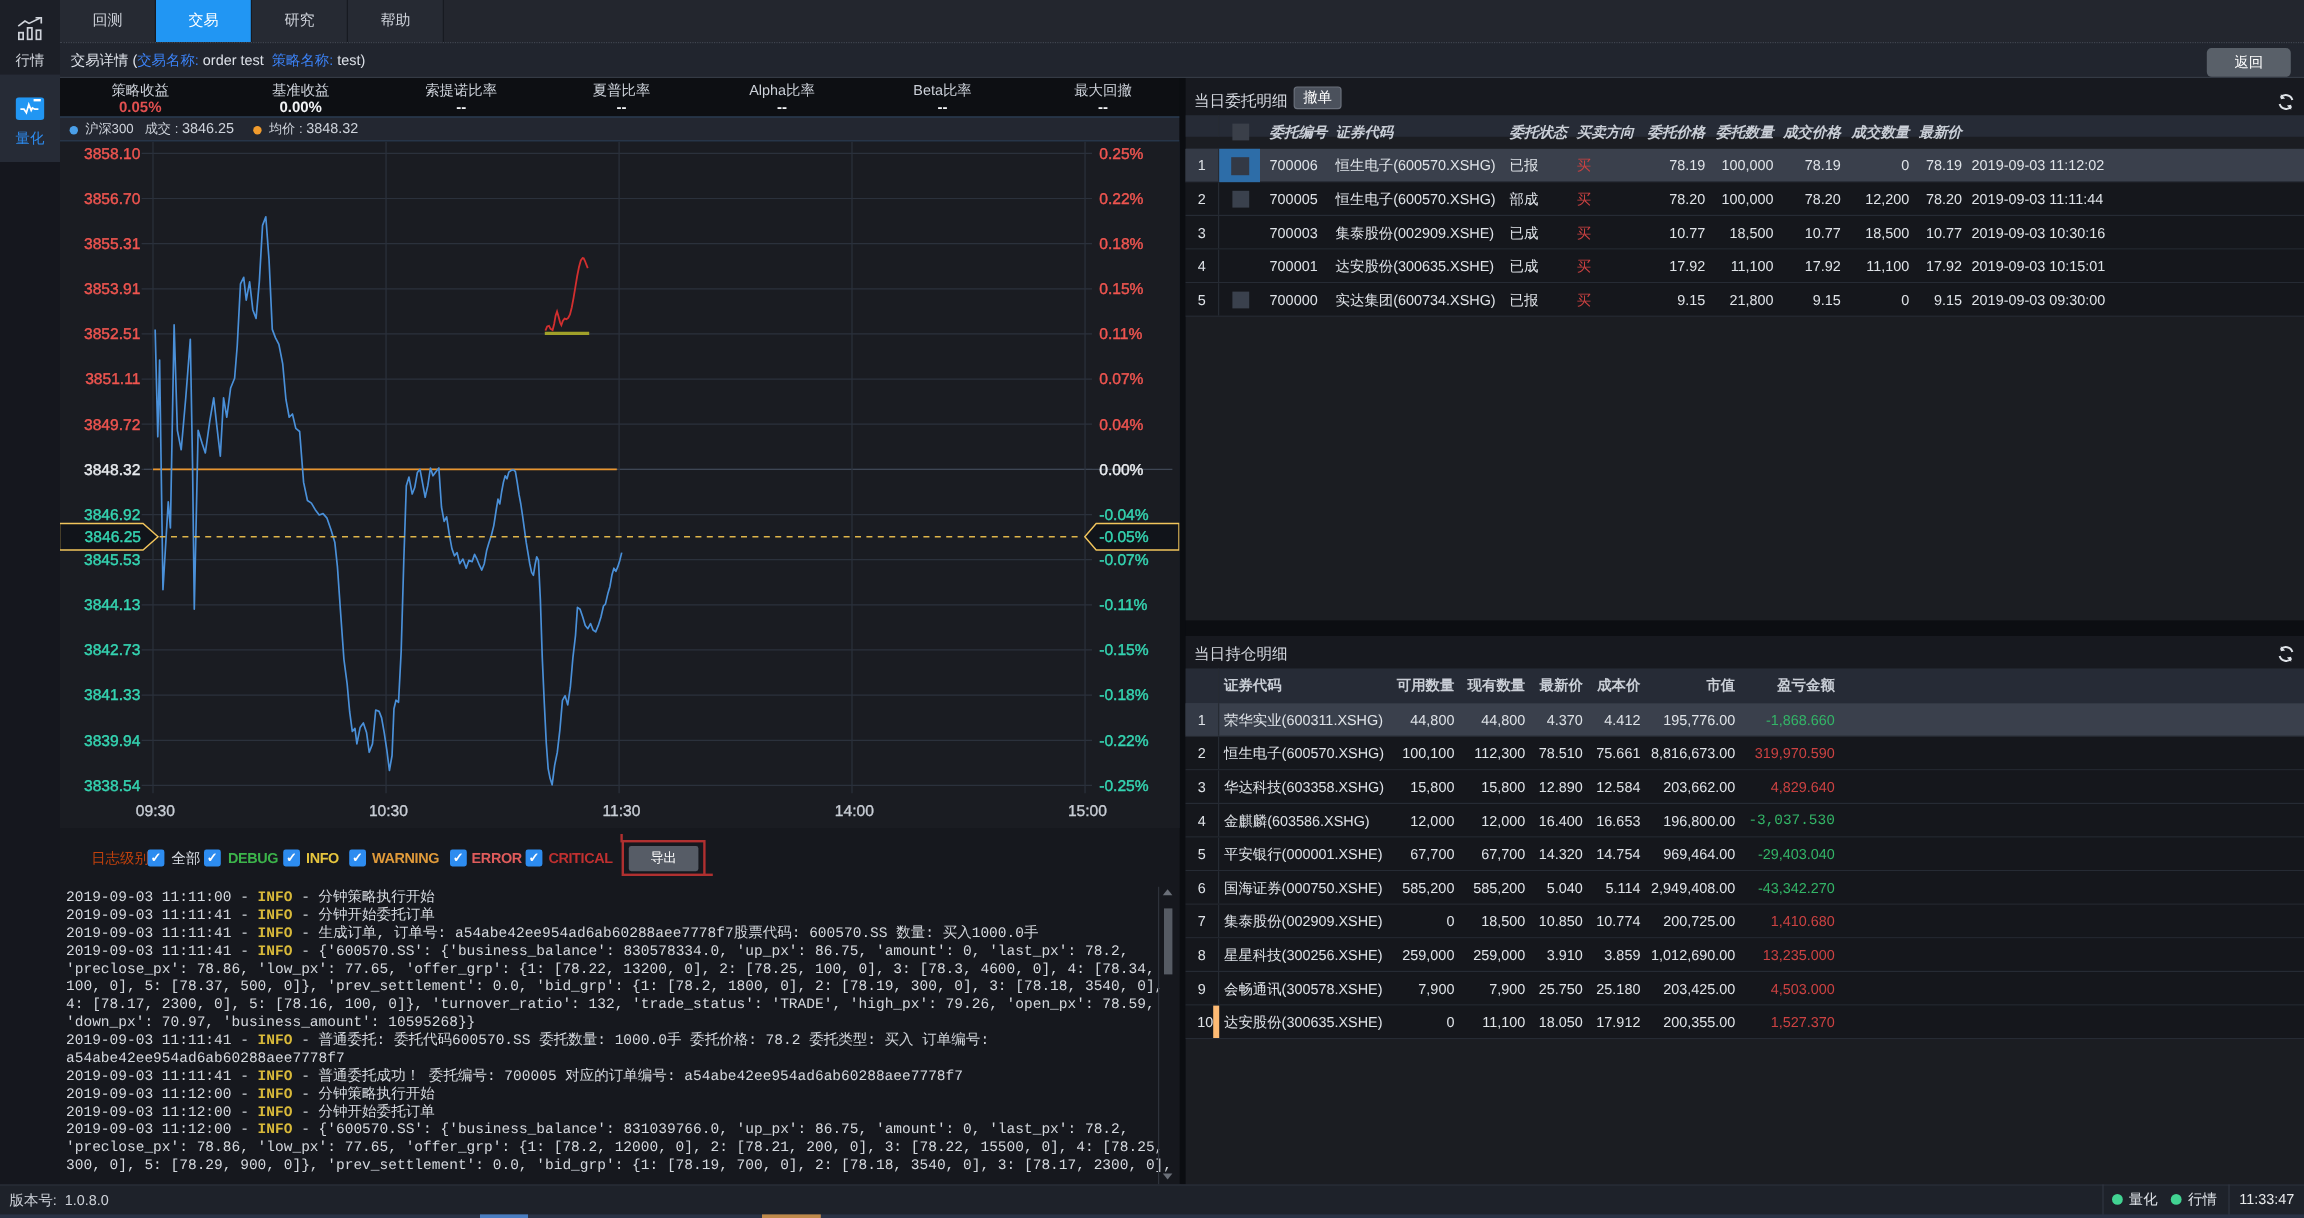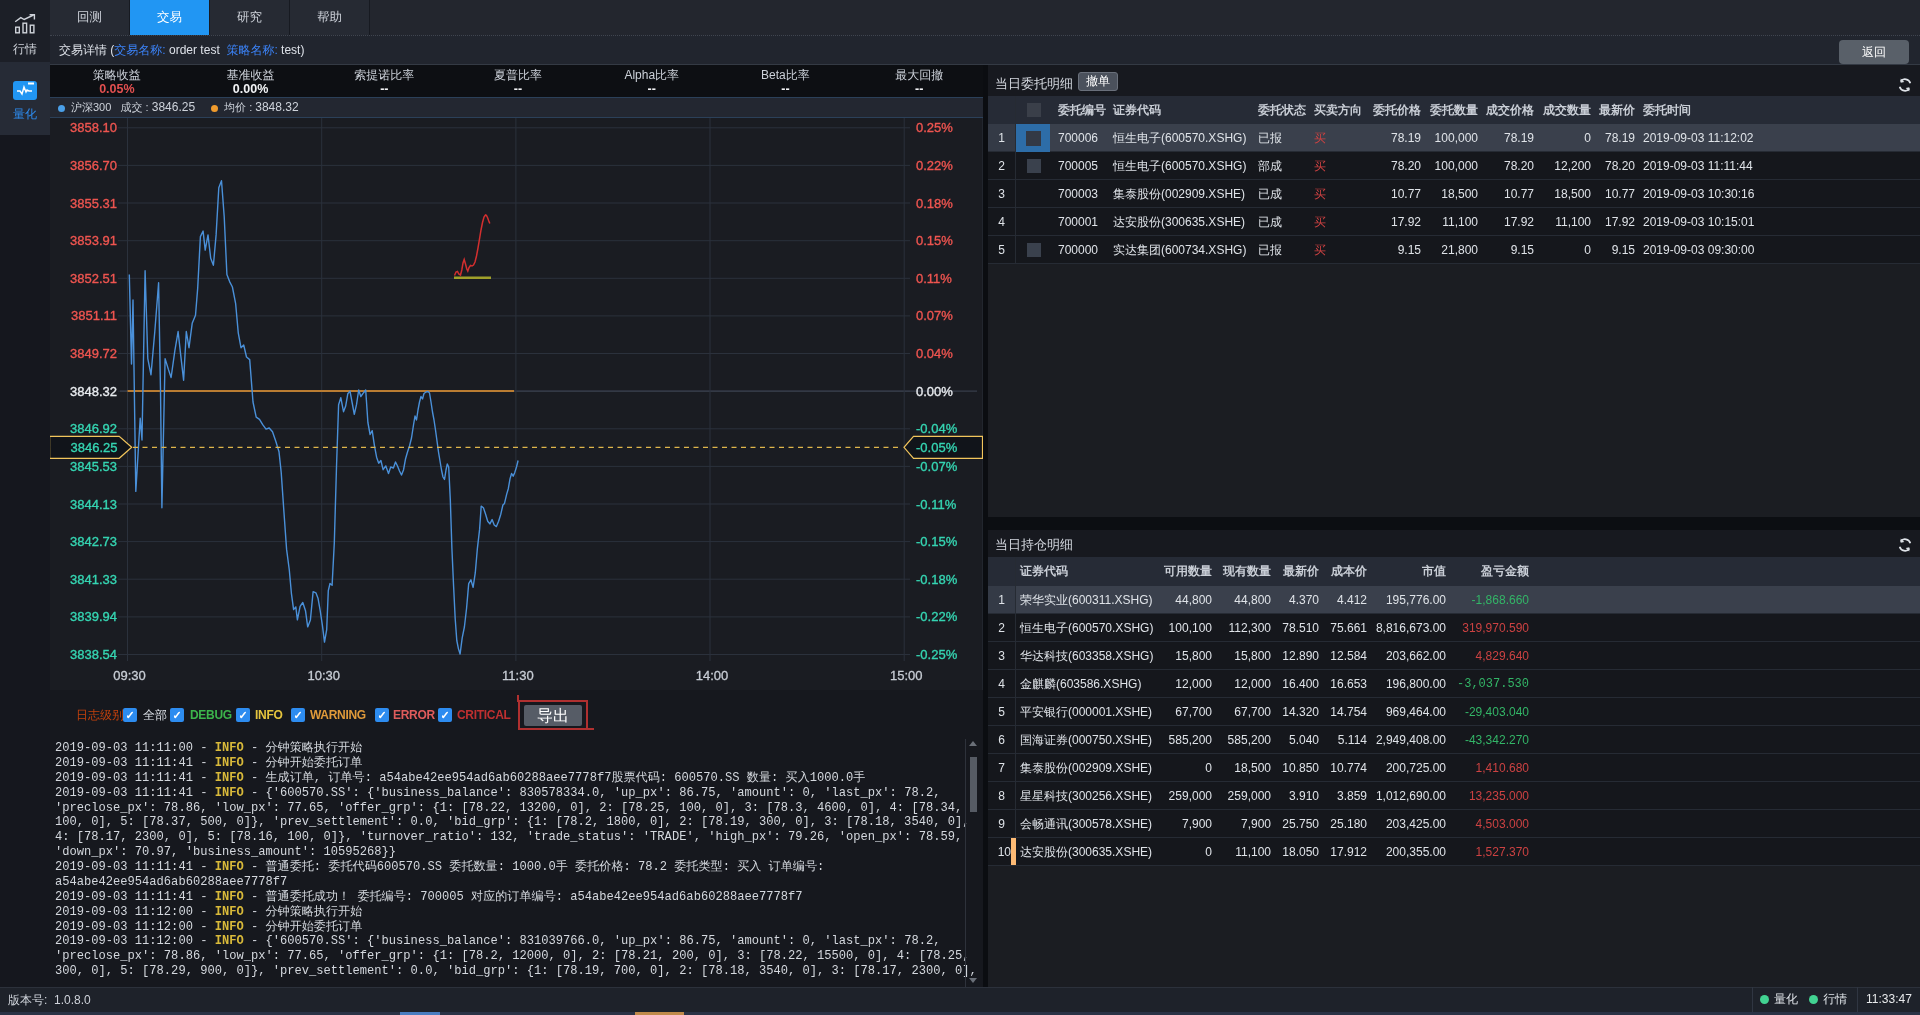--- a/index.html
+++ b/index.html
@@ -43,21 +43,21 @@
 #loghead .lat { font-weight:bold; font-size:12px; letter-spacing:-0.3px; }
 #loghead .item { position:absolute; top:0; height:30px; line-height:30px; }
 .cb { position:absolute; top:8px; width:14px; height:14px; background:#2d8cf0; border-radius:2px;
   color:#fff; font-size:11px; line-height:14px; text-align:center; font-weight:bold;}
 #logtext { left:55px; top:741px; width:925px; height:244px; overflow:hidden;
   font-family:"Liberation Mono", monospace; font-size:12.1px; line-height:14.87px; color:#d4d8de;
   white-space:pre-wrap; overflow-wrap:break-word; }
 #logtext .info { color:#d8b93a; font-weight:bold;}
 #btn-export-border { left:518px; top:700px; width:70px; height:30px; border:2px solid #b03030; }
 #btn-export { left:524px; top:705px; width:58px; height:21px; background:#565c66; border-radius:2px;
-  color:#fff; font-size:16px; text-align:center; line-height:21px; }
+  color:#fff; font-size:11px; text-align:center; line-height:21px; }
 #logscroll { left:965px; top:739px; width:1px; height:248px; background:#2e323b; }
 #logthumb { left:970px; top:757px; width:7px; height:55px; background:#565b64; }
 
 #gap-col { left:983px; top:65px; width:5px; height:922px; background:#0b0d11; }
 .panel-title { position:absolute; font-size:13px; color:#d5d9e0; }
 .thead { position:absolute; left:988px; width:932px; background:#262b36; display:flex;
   font-size:12px; color:#c9ced6; font-weight:bold; }
 .trow { position:absolute; left:988px; width:932px; display:flex; font-size:12px; color:#dfe3e8;
   border-bottom:1px solid #262b34; background:#15171c;}
 .trow.sel { background:#3a404c; }
@@ -255,33 +255,32 @@
 <path d="M 1.7 8.7 A 5.6 5.6 0 0 0 11.5 10.6" fill="none" stroke="#dfe3e8" stroke-width="1.7"></path>
 <polygon points="2.7,0.6 2.7,4.8 6.3,4.0" fill="#dfe3e8"></polygon>
 <polygon points="11.3,13.4 11.3,9.2 7.7,10.0" fill="#dfe3e8"></polygon>
 </svg>
 <svg class="abs" style="left:1898px;top:538px" width="14" height="14" viewBox="0 0 14 14">
 <path d="M 12.3 5.3 A 5.6 5.6 0 0 0 2.5 3.4" fill="none" stroke="#dfe3e8" stroke-width="1.7"></path>
 <path d="M 1.7 8.7 A 5.6 5.6 0 0 0 11.5 10.6" fill="none" stroke="#dfe3e8" stroke-width="1.7"></path>
 <polygon points="2.7,0.6 2.7,4.8 6.3,4.0" fill="#dfe3e8"></polygon>
 <polygon points="11.3,13.4 11.3,9.2 7.7,10.0" fill="#dfe3e8"></polygon>
 </svg>
-<div class="thead" style="top:96px;height:28px;line-height:28px;">
+<div class="thead" style="top:96px;height:18px;line-height:28px;font-style:italic;">
     <div class="cell" style="width:28px;text-align:center;border-right:1px solid #262b33;"></div>
     <div class="cell" style="width:34px;"><span style="display:inline-block;width:14px;height:14px;background:#3a3f49;margin:7px 0 0 11px;"></span></div>
     <div class="cell" style="width:55px;padding-left:8px;">委托编号</div>
     <div class="cell" style="width:145px;padding-left:8px;">证券代码</div>
     <div class="cell" style="width:58px;padding-left:8px;">委托状态</div>
     <div class="cell" style="width:56px;padding-left:6px;">买卖方向</div>
     <div class="cell" style="width:57px;text-align:right;">委托价格</div>
     <div class="cell" style="width:57px;text-align:right;">委托数量</div>
     <div class="cell" style="width:56px;text-align:right;">成交价格</div>
     <div class="cell" style="width:57px;text-align:right;">成交数量</div>
     <div class="cell" style="width:44px;text-align:right;">最新价</div>
-    <div class="cell" style="width:285px;padding-left:8px;">委托时间</div>
   </div>
 <div class="trow sel" style="top:124px;height:28px;line-height:28px;">
     <div class="cell" style="width:28px;text-align:center;border-right:1px solid #262b33;background:#343a46;">1</div>
     <div class="cell" style="width:34px;">
       <span style="display:block;width:34px;height:28px;background:#2d6da8;"><span style="display:inline-block;width:15px;height:15px;background:#333945;margin:6.5px 0 0 10px;"></span></span>
     </div>
     <div class="cell" style="width:55px;padding-left:8px;">700006</div>
     <div class="cell" style="width:145px;padding-left:8px;">恒生电子(600570.XSHG)</div>
     <div class="cell" style="width:58px;padding-left:8px;">已报</div>
     <div class="cell" style="width:56px;padding-left:6px;"><span class="red">买</span></div>

